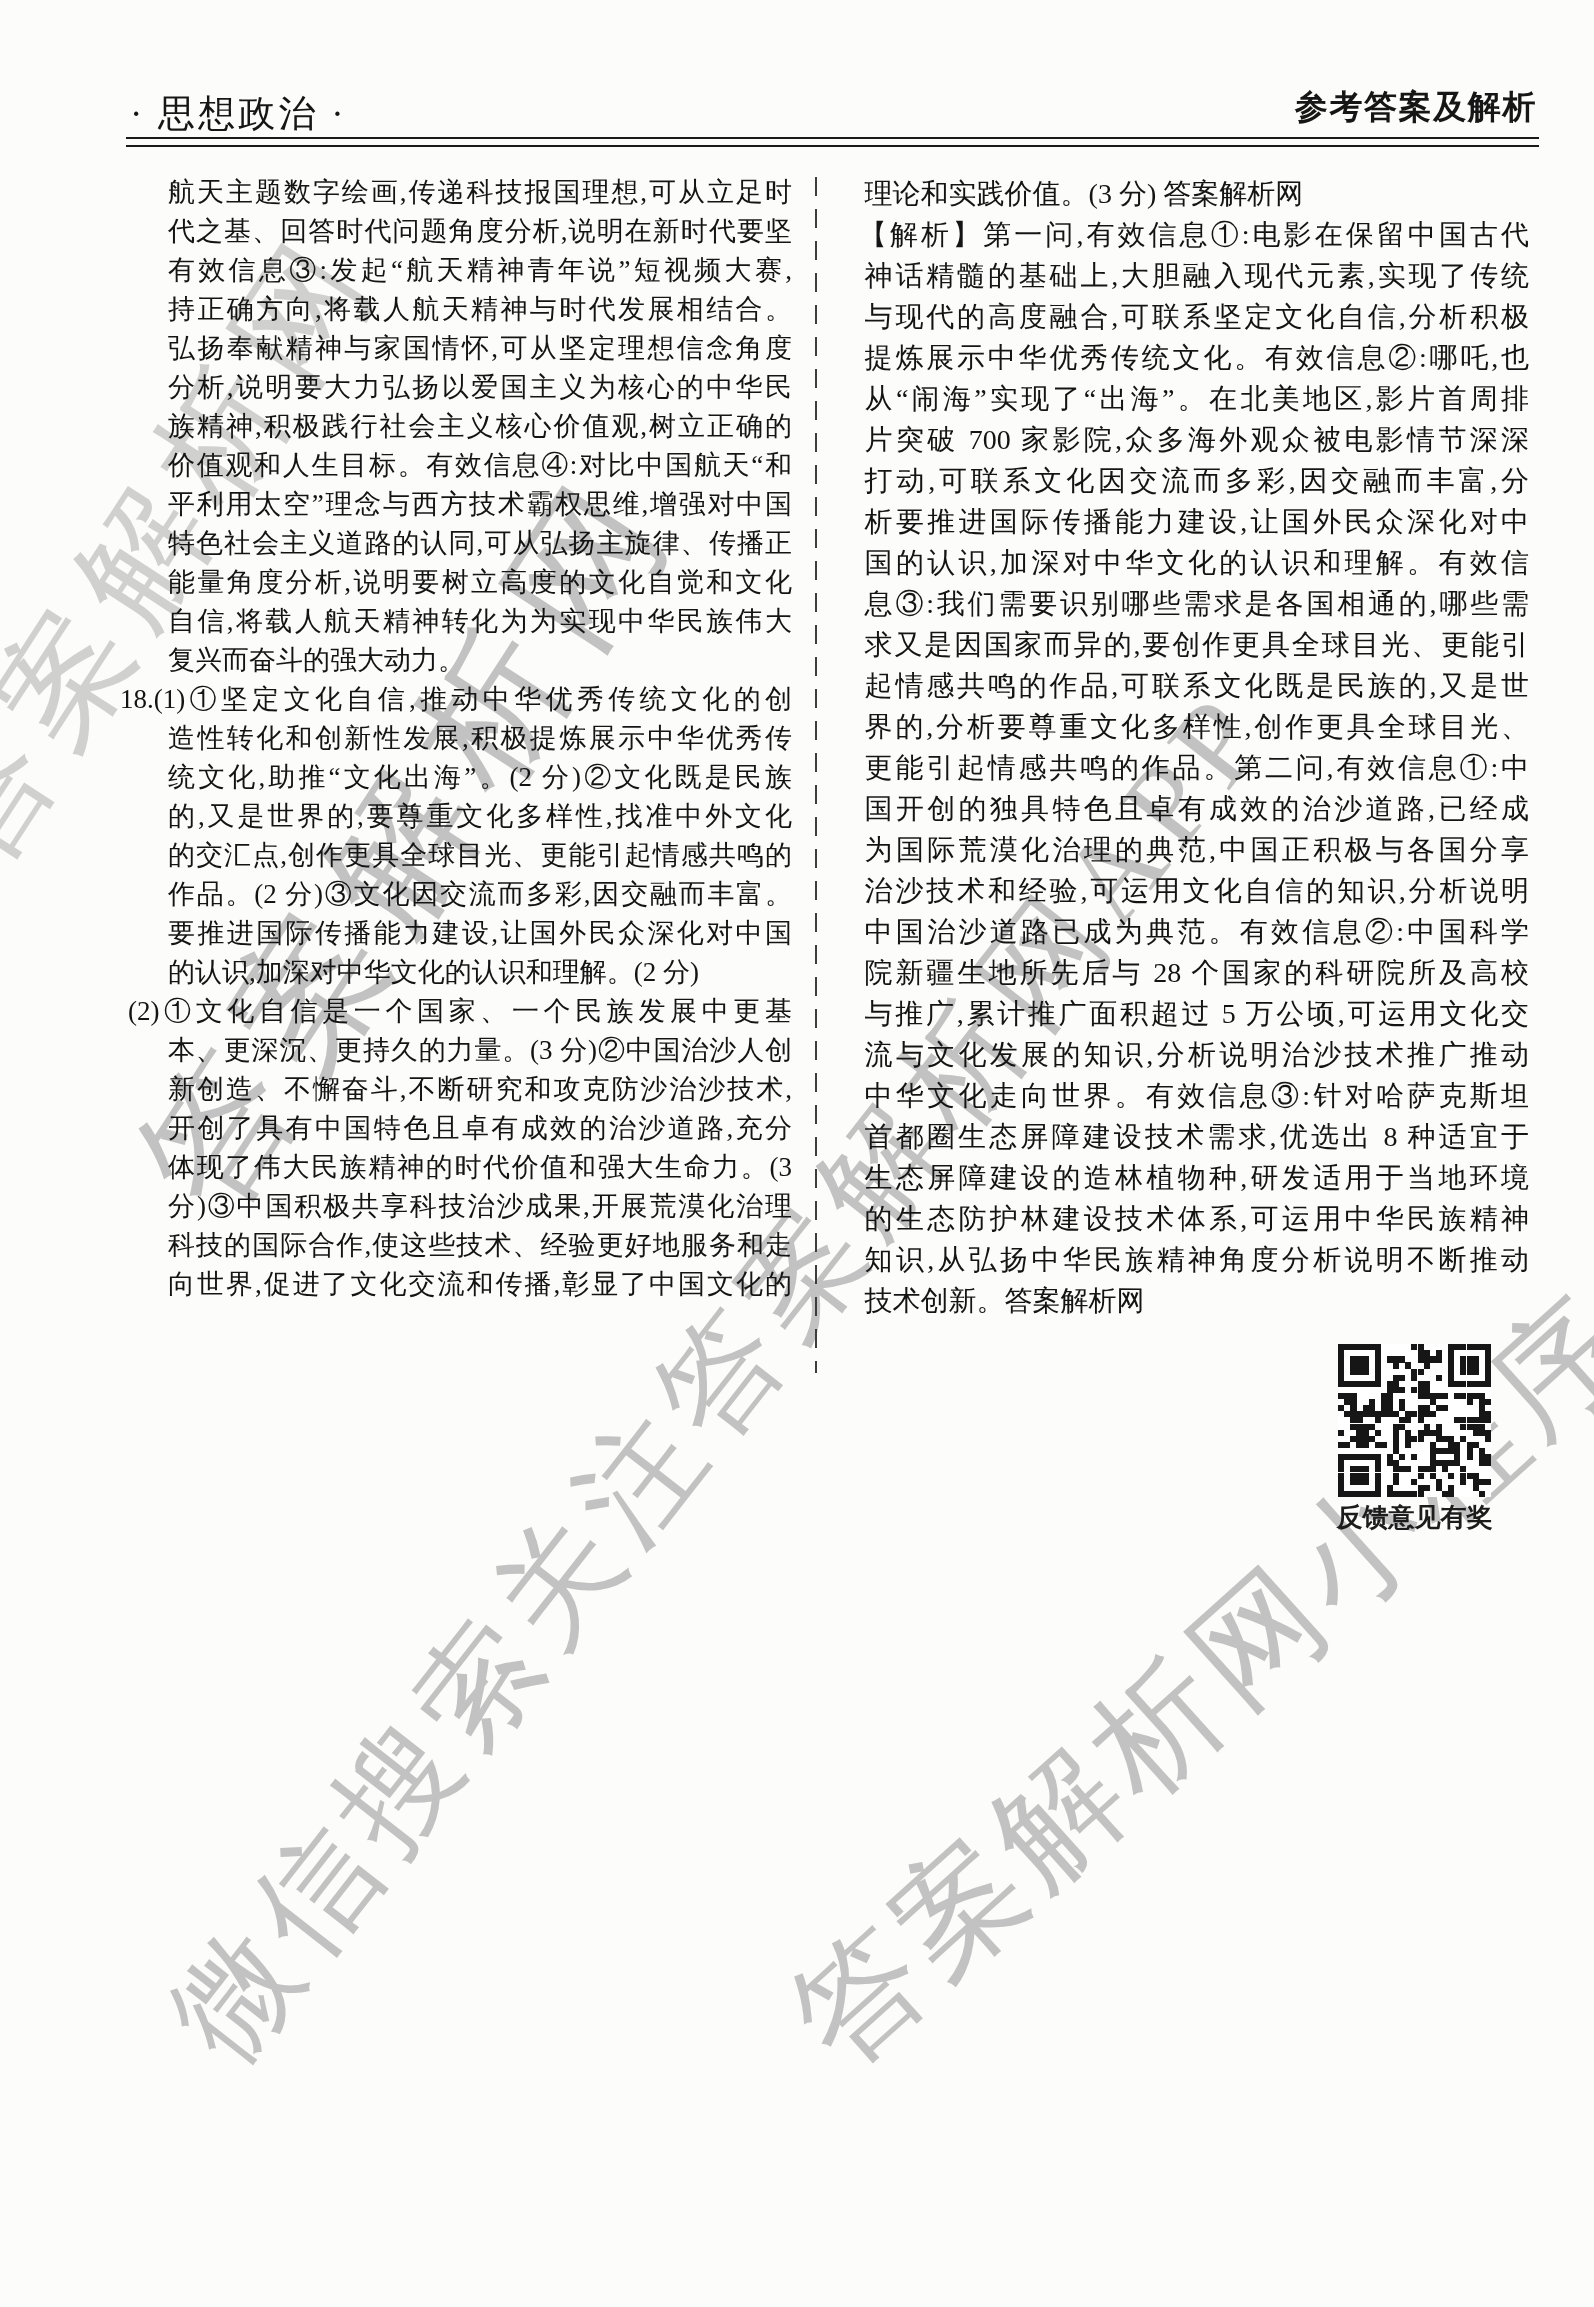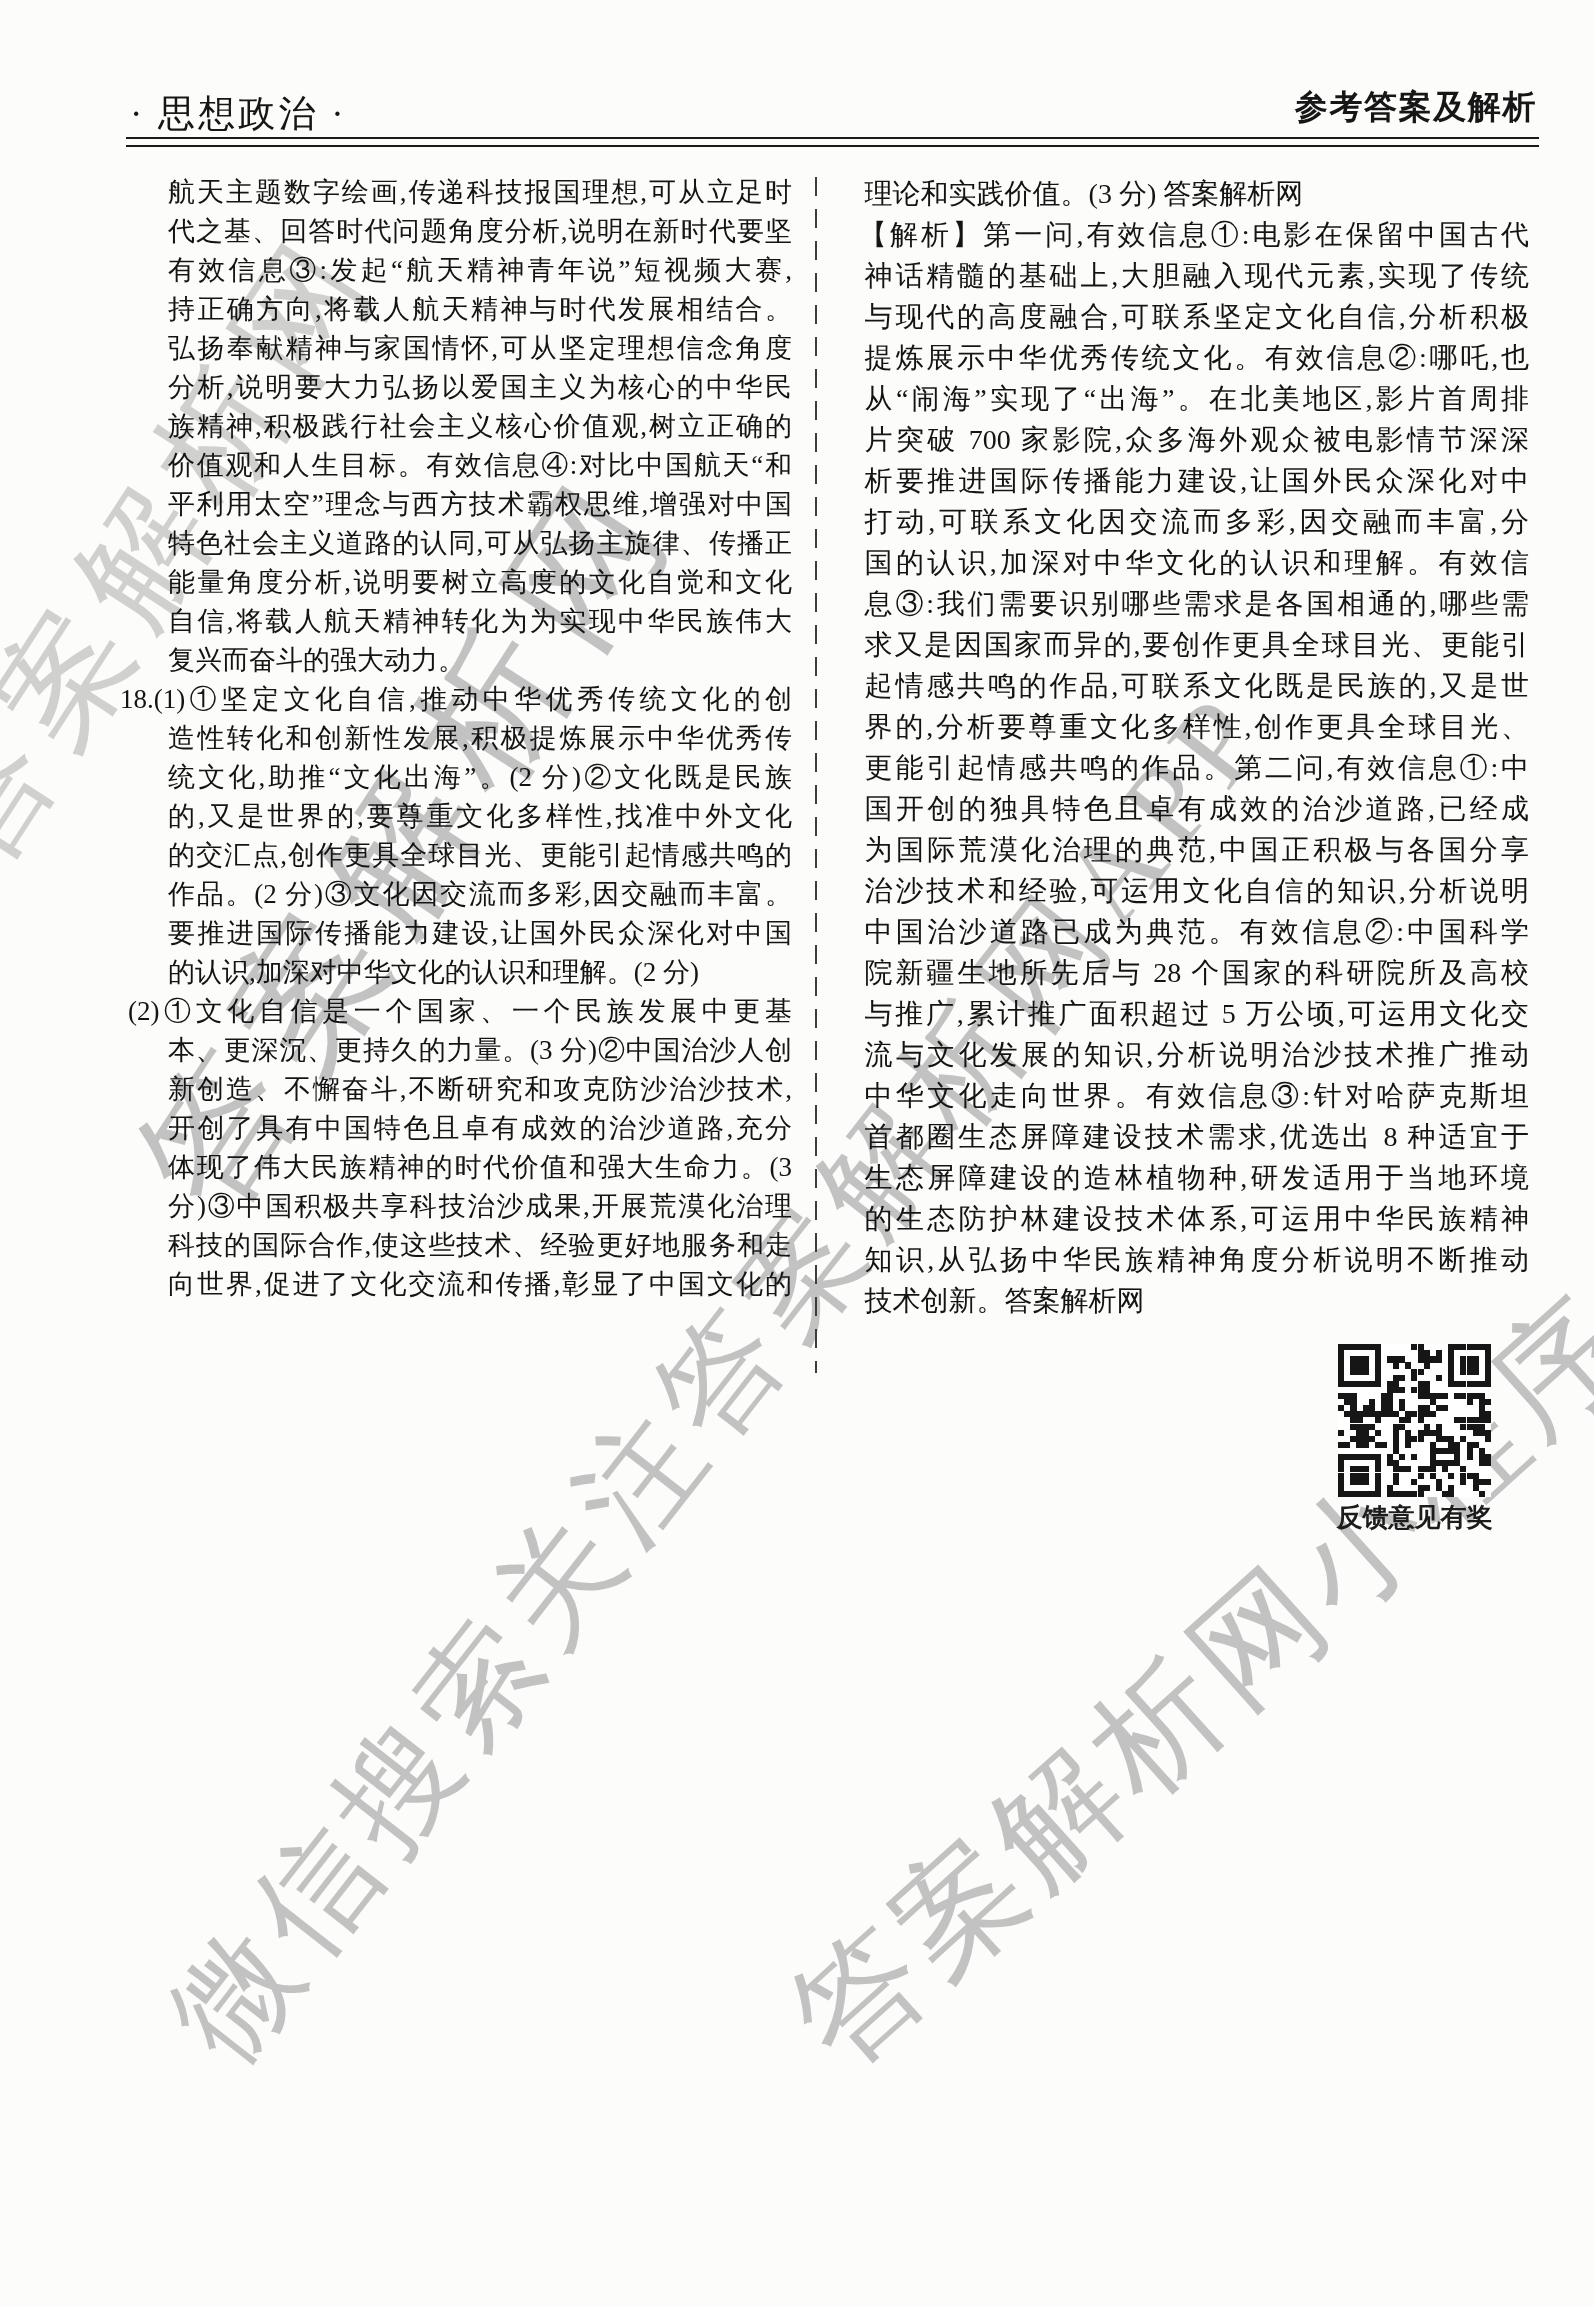--- a/index.html
+++ b/index.html
@@ -115,22 +115,22 @@
       <div class="line">向世界,促进了文化交流和传播,彰显了中国文化的</div>
     </div>
   <div class="column" id="col-right">
       <div class="line e">理论和实践价值。(3 分) 答案解析网</div>
       <div class="line i3">【解析】第一问,有效信息①:电影在保留中国古代</div>
       <div class="line">神话精髓的基础上,大胆融入现代元素,实现了传统</div>
       <div class="line">与现代的高度融合,可联系坚定文化自信,分析积极</div>
       <div class="line">提炼展示中华优秀传统文化。有效信息②:哪吒,也</div>
       <div class="line">从“闹海”实现了“出海”。在北美地区,影片首周排</div>
       <div class="line">片突破 700 家影院,众多海外观众被电影情节深深</div>
+      <div class="line">打动,可联系文化因交流而多彩,因交融而丰富,分</div>
       <div class="line">析要推进国际传播能力建设,让国外民众深化对中</div>
-      <div class="line">打动,可联系文化因交流而多彩,因交融而丰富,分</div>
       <div class="line">国的认识,加深对中华文化的认识和理解。有效信</div>
       <div class="line">息③:我们需要识别哪些需求是各国相通的,哪些需</div>
       <div class="line">求又是因国家而异的,要创作更具全球目光、更能引</div>
       <div class="line">起情感共鸣的作品,可联系文化既是民族的,又是世</div>
       <div class="line">界的,分析要尊重文化多样性,创作更具全球目光、</div>
       <div class="line">更能引起情感共鸣的作品。第二问,有效信息①:中</div>
       <div class="line">国开创的独具特色且卓有成效的治沙道路,已经成</div>
       <div class="line">为国际荒漠化治理的典范,中国正积极与各国分享</div>
       <div class="line">治沙技术和经验,可运用文化自信的知识,分析说明</div>
       <div class="line">中国治沙道路已成为典范。有效信息②:中国科学</div>

